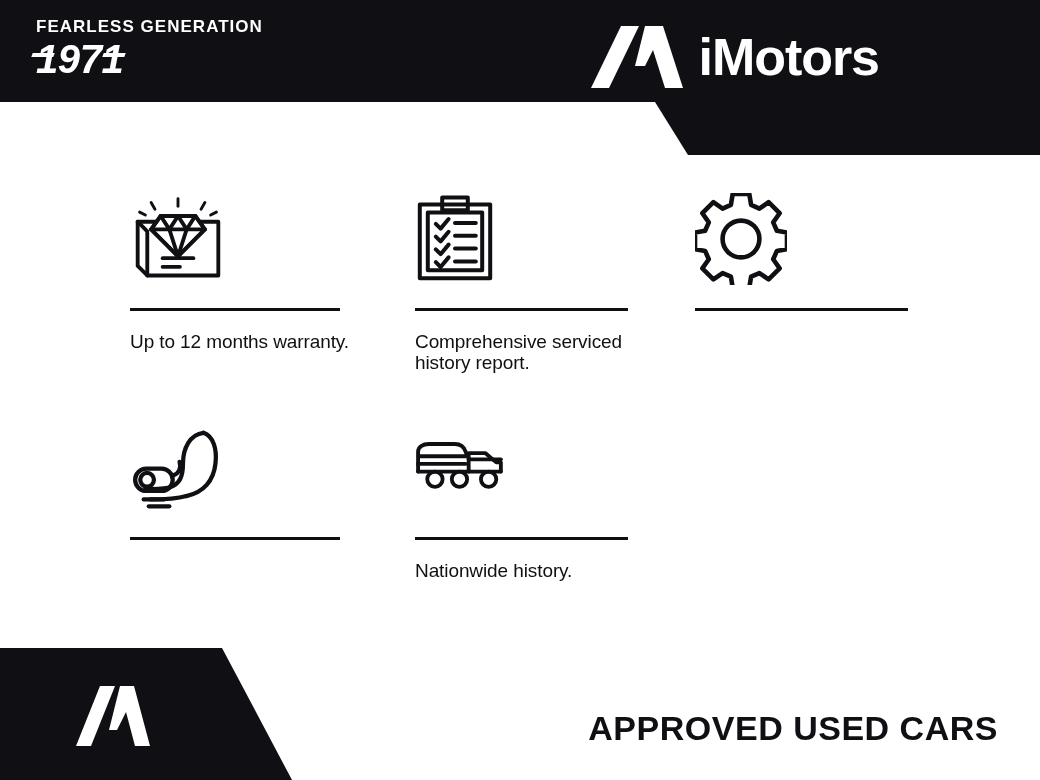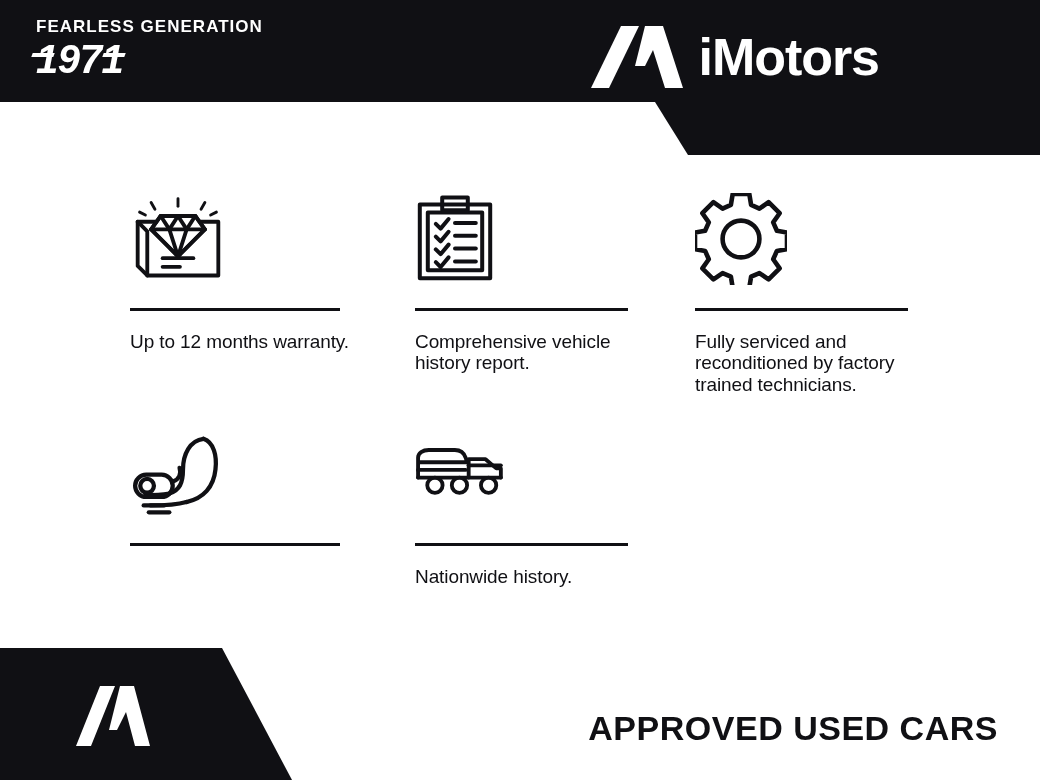--- a/index.html
+++ b/index.html
@@ -115,21 +115,21 @@
 
   
   .features {
     position: absolute;
     top: 180px;
     left: 130px;
     width: 800px;
     display: grid;
     grid-template-columns: 285px 280px 235px;
     grid-auto-rows: auto;
-    row-gap: 10px;
+    row-gap: 25px;
   }
   .feature {
     position: relative;
     padding-bottom: 8px;
   }
   .feature-icon {
     height: 118px;
     display: flex;
     align-items: center;
     justify-content: flex-start;
@@ -250,34 +250,33 @@
             <path d="M26 68 L32 74 L42 62"></path>
             <path d="M26 84 L32 90 L42 78"></path>
             <path d="M50 35 L76 35"></path>
             <path d="M50 51 L76 51"></path>
             <path d="M50 67 L76 67"></path>
             <path d="M50 83 L76 83"></path>
           </g>
         </svg>
       </div>
       <div class="feature-rule wide"></div>
-      <div class="feature-text">Comprehensive vehicle history report.</div>
+      <div class="feature-text">Comprehensive serviced history report.</div>
     </div>
 
     <div class="feature">
       <div class="feature-icon">
         <svg viewBox="0 0 100 100" width="92" height="92" aria-hidden="true">
           <g fill="none" stroke="#101014" stroke-width="5" stroke-linejoin="round" stroke-linecap="round">
             <path d="M41 4 L59 4 L61 16 L70 20 L80 13 L92 25 L85 35 L89 44 L100 46 L100 64 L89 66 L85 75 L92 85 L80 97 L70 90 L61 94 L59 106 L41 106 L39 94 L30 90 L20 97 L8 85 L15 75 L11 66 L0 64 L0 46 L11 44 L15 35 L8 25 L20 13 L30 20 L39 16 Z" transform="translate(0,-3) scale(1)"></path>
             <circle cx="50" cy="50" r="20"></circle>
           </g>
         </svg>
       </div>
       <div class="feature-rule wide"></div>
-      <div class="feature-text">Fully serviced and reconditioned by factory trained technicians.</div>
     </div>
 
     <div class="feature row2">
       <div class="feature-icon">
         <svg viewBox="0 0 110 100" width="94" height="86" aria-hidden="true">
           <g fill="none" stroke="#101014" stroke-width="5" stroke-linejoin="round" stroke-linecap="round">
             <path d="M86 10 C70 12 62 28 62 46 C62 62 58 70 46 74"></path>
             <path d="M86 10 C98 14 102 30 100 46 C98 66 86 80 66 84"></path>
             <path d="M46 74 C34 76 26 76 18 76"></path>
             <path d="M66 84 C52 88 38 88 24 88"></path>

